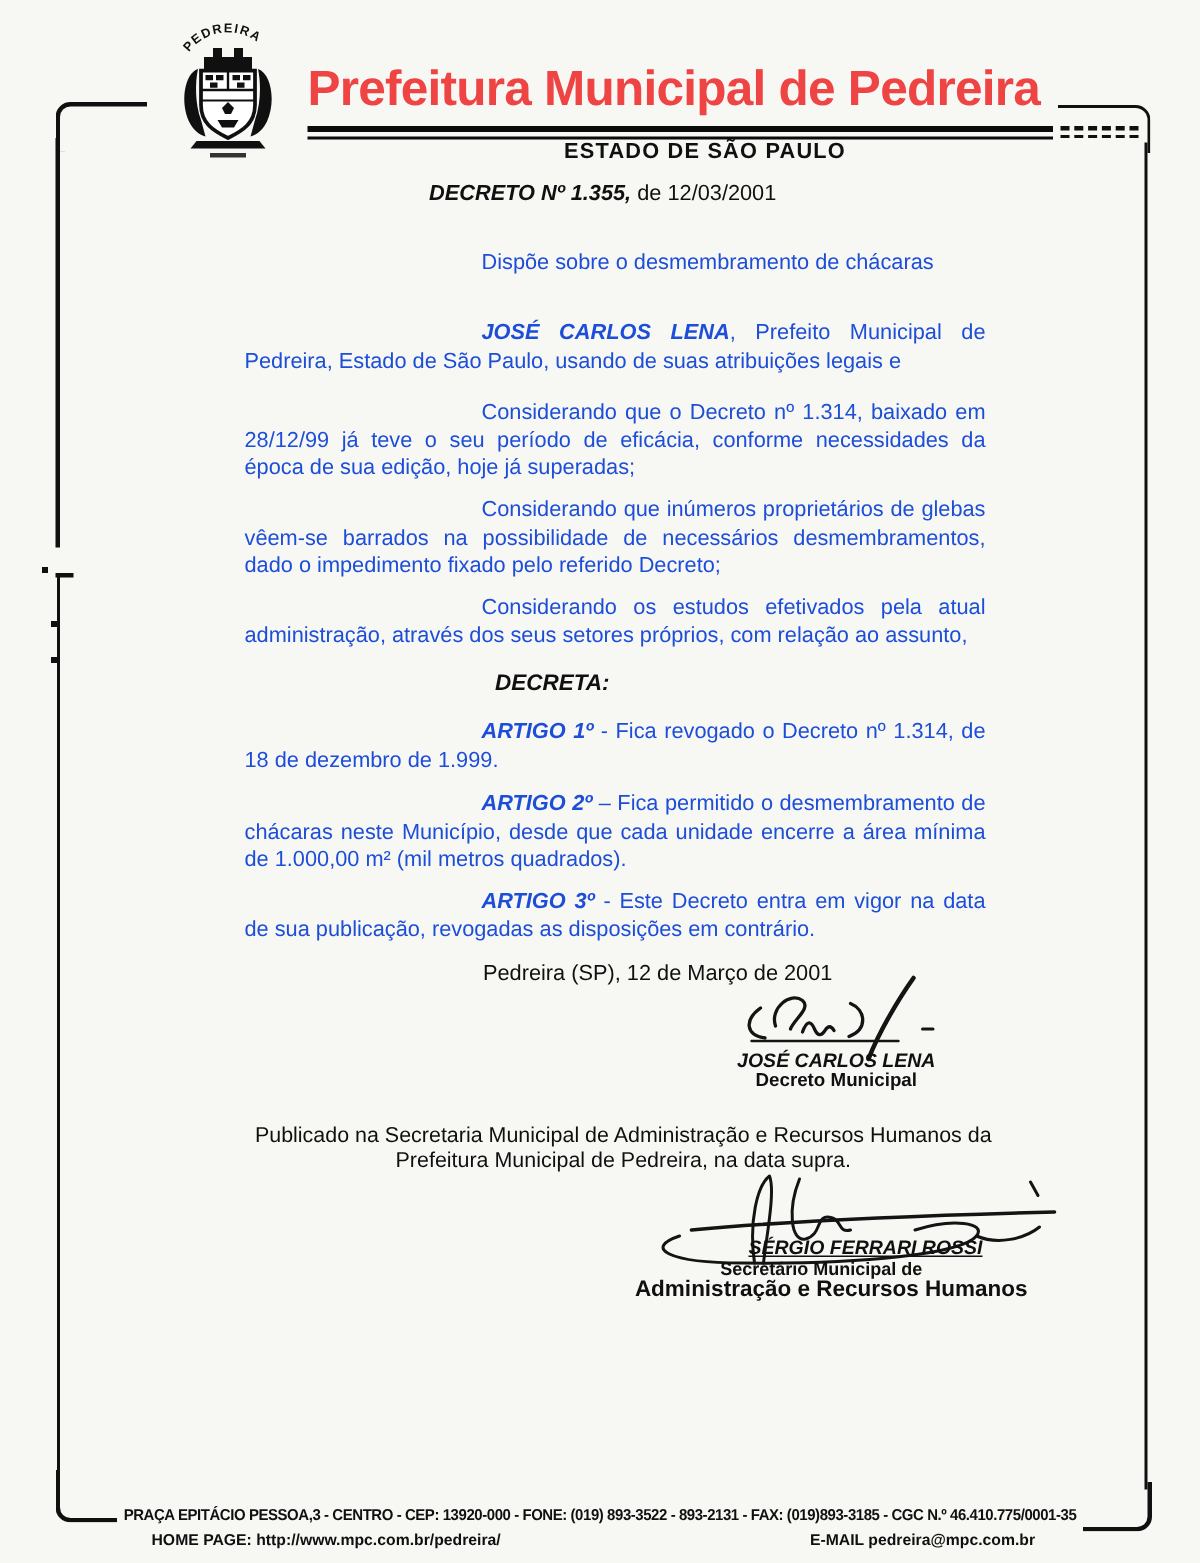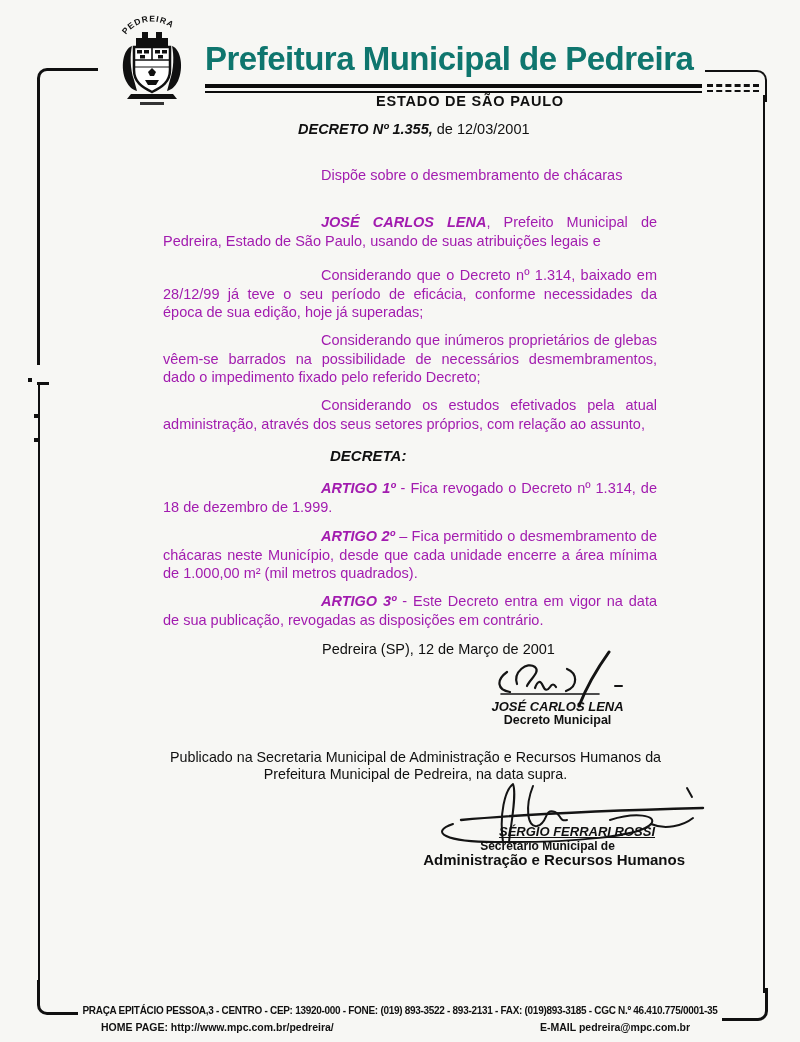--- a/index.html
+++ b/index.html
@@ -22,36 +22,36 @@
     border-left:3px solid #101010;border-bottom:3px solid #101010;border-bottom-left-radius:10px;}
   #frame-right-top{left:705px;top:70px;width:60px;height:30px;
     border-top:2px solid #101010;border-right:2px solid #101010;border-top-right-radius:10px;}
   #frame-right-vert{left:763px;top:95px;width:2px;height:898px;background:#101010;}
   #frame-right-bottom{left:722px;top:988px;width:43px;height:30px;
     border-right:3px solid #101010;border-bottom:3px solid #101010;border-bottom-right-radius:10px;}
   
   #crest{position:absolute;left:106px;top:14px;width:92px;height:96px;}
   #org-title{
     position:absolute;left:205px;top:40px;width:500px;
-    font-size:33px;font-weight:bold;letter-spacing:-0.5px;white-space:nowrap;color:#0f766e;
+    font-size:33px;font-weight:bold;letter-spacing:-0.5px;white-space:nowrap;color:#ef4444;
   }
   #title-rule-thick{position:absolute;left:205px;top:84px;width:497px;height:4px;background:#0b0b0b;}
   #title-rule-thin{position:absolute;left:205px;top:91px;width:497px;height:2px;background:#0b0b0b;}
   #title-rule-ext1{position:absolute;left:707px;top:84px;width:52px;height:0;border-top:3px dashed #101010;}
   #title-rule-ext2{position:absolute;left:707px;top:90px;width:52px;height:0;border-top:2px dashed #101010;}
   #state-line{
     position:absolute;left:330px;top:93px;width:280px;text-align:center;
     font-size:14.5px;font-weight:bold;letter-spacing:0.8px;
   }
-  #decree-line{position:absolute;left:298px;top:121px;font-size:14.5px;white-space:nowrap;}
+  #decree-line{position:absolute;left:286px;top:121px;font-size:14.5px;white-space:nowrap;}
   #decree-line .num{font-weight:bold;font-style:italic;}
   
   .para{
     position:absolute;left:163px;width:494px;
-    font-size:14.5px;line-height:18.5px;text-align:justify;color:#a21caf;
+    font-size:14.5px;line-height:18.5px;text-align:justify;color:#1d4ed8;
     text-indent:158px;
   }
   .para .lead{font-weight:bold;font-style:italic;}
   #p-subject{top:166px;}
   #p-intro{top:213px;}
   #p-cons1{top:266px;}
   #p-cons2{top:331px;}
   #p-cons3{top:396px;}
   #p-decreta{position:absolute;left:330px;top:447px;font-size:15px;font-weight:bold;font-style:italic;}
   #p-art1{top:479px;}

